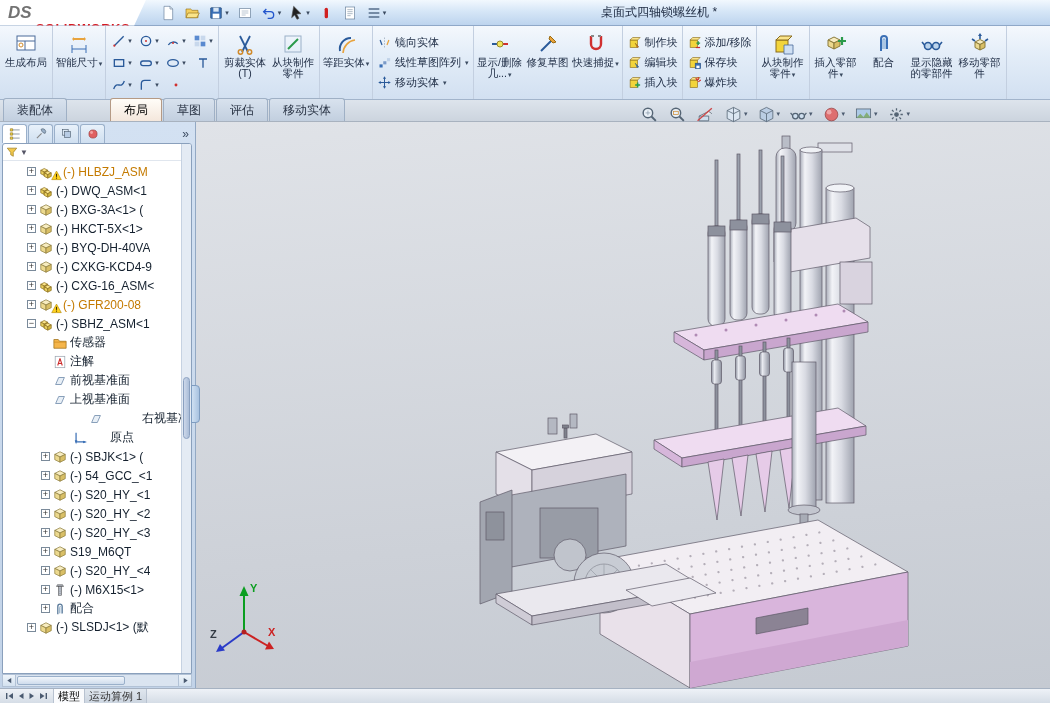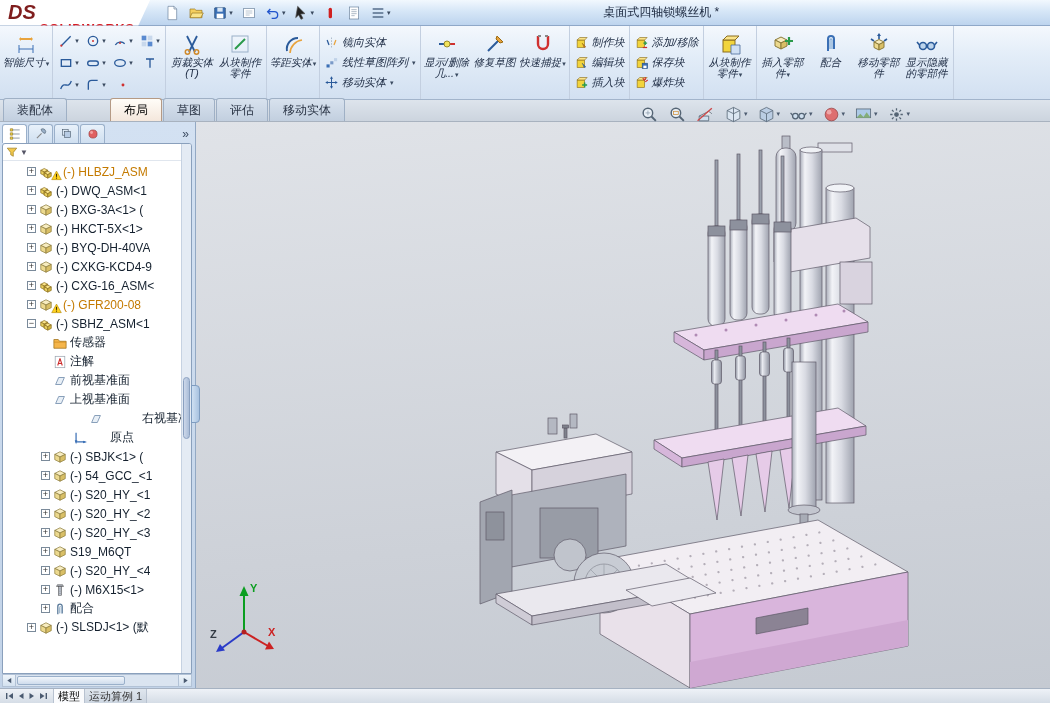--- a/index.html
+++ b/index.html
@@ -2,31 +2,31 @@
 <html><head>
 <meta charset="utf-8">
 <style>
 *{box-sizing:border-box;margin:0;padding:0;}
 html,body{width:1050px;height:703px;}
 body{position:relative;font-family:"Liberation Sans","DejaVu Sans",sans-serif;font-size:12px;color:#1a2330;background:#cfd3d9;overflow:hidden;}
 
 
 .titlebar{position:absolute;top:0;left:0;right:0;height:26px;background:linear-gradient(#f2f8fe,#d6e6f7 45%,#bdd4ee);border-bottom:1px solid #8fa8c8;display:flex;align-items:center;}
 .logo{height:26px;padding:0 16px 0 8px;background:#fff;display:flex;align-items:center;gap:4px;clip-path:polygon(0 0,100% 0,calc(100% - 12px) 100%,0 100%);}
-.logo-ds{color:#7f1d1d;font-weight:bold;font-style:italic;font-size:20px;}
+.logo-ds{color:#737373;font-weight:bold;font-style:italic;font-size:17px;}
 .logo-brand{color:#d61920;font-weight:bold;font-size:13px;letter-spacing:.5px;margin-top:32px;}
 .qat{display:flex;align-items:center;gap:4px;padding-left:12px;}
 .qatbtn{display:flex;align-items:center;padding:1px 2px;border-radius:2px;}
 .caret{font-size:7px;color:#3a4a60;margin-left:1px;}
 .tb-title{flex:1;text-align:center;font-size:12px;color:#1c2940;padding-right:120px;}
 
 
 .ribbon{position:absolute;top:26px;left:0;right:0;height:74px;background:linear-gradient(#f4f8fd,#e3edf8 40%,#d2e0f1);border-bottom:1px solid #a2b4cb;display:flex;align-items:stretch;overflow:hidden;}
 .rgroup{display:flex;align-items:center;padding:1px 2px;border-right:1px solid #c3cfe0;flex:none;}
-.rbtn{cursor:default;border-radius:3px;font-style:italic;}
+.rbtn{cursor:default;border-radius:3px;}
 .rbtn.large{display:flex;flex-direction:column;align-items:center;width:48px;min-height:66px;padding:2px 0;}
 .rlabel{font-size:10.5px;line-height:11.5px;text-align:center;word-break:break-all;max-width:48px;margin-top:1px;color:#223048;}
 .rbtn.small{display:flex;align-items:center;height:20px;padding:0 2px;font-size:11px;gap:3px;white-space:nowrap;color:#223048;}
 .rstack{display:flex;flex-direction:column;justify-content:center;}
 .sketchgrid{display:grid;grid-template-columns:repeat(4,27px);grid-auto-rows:22px;align-content:center;}
 .toolbtn{display:flex;align-items:center;justify-content:center;}
 .svgicon{display:inline-flex;flex:none;}
 .svgicon svg{display:block;}
 
 
@@ -207,20 +207,32 @@
       </span>
     </div>
   <div class="tb-title">桌面式四轴锁螺丝机 *</div>
 </div>
 
 <div class="ribbon">
     <div class="rgroup">
       <div class="rbtn large">
         <span class="svgicon">
           <svg viewBox="0 0 24 24" width="24" height="24">
+            <rect x="3" y="4" width="18" height="14" fill="#fff" stroke="#4a6a9a"></rect>
+            <path d="M3 9h18M11 9v9" stroke="#4a6a9a" fill="none"></path>
+            <circle cx="7" cy="13" r="2" fill="none" stroke="#d08a2a"></circle>
+          </svg>
+        </span>
+        <div class="rlabel">生成布局</div>
+      </div>
+    </div>
+    <div class="rgroup">
+      <div class="rbtn large">
+        <span class="svgicon">
+          <svg viewBox="0 0 24 24" width="24" height="24">
             <path d="M5 17h14M5 13v8M19 13v8" stroke="#3a6fb5" fill="none"></path>
             <path d="M7 7h10" stroke="#e8a33d" stroke-width="2"></path>
             <path d="M5 7l2-2v4zM19 7l-2-2v4z" fill="#e8a33d"></path>
           </svg>
         </span>
         <div class="rlabel">智能尺寸<span class="caret">▾</span></div>
       </div>
     </div>
     <div class="rgroup">
       <div class="sketchgrid">
@@ -514,38 +526,38 @@
           <svg viewBox="0 0 24 24" width="24" height="24">
             <path d="M9 19V7a3 3 0 0 1 6 0v10" fill="none" stroke="#3a6fb5" stroke-width="2"></path>
             <path d="M11 17V8a1 1 0 0 1 2 0v9" fill="none" stroke="#8ab0d8" stroke-width="1.3"></path>
           </svg>
         </span>
         <div class="rlabel">配合</div>
       </div>
       <div class="rbtn large">
         <span class="svgicon">
           <svg viewBox="0 0 24 24" width="24" height="24">
+            <circle cx="8" cy="14" r="3.5" fill="#bcd4ec" stroke="#2a5a9a" stroke-width="1.6"></circle>
+            <circle cx="16" cy="14" r="3.5" fill="#bcd4ec" stroke="#2a5a9a" stroke-width="1.6"></circle>
+            <path d="M11.5 14h1M4.5 13l-2.5-3M19.5 13l2.5-3" stroke="#2a5a9a" stroke-width="1.6" fill="none"></path>
+          </svg>
+        </span>
+        <div class="rlabel">显示隐藏的零部件</div>
+      </div>
+      <div class="rbtn large">
+        <span class="svgicon">
+          <svg viewBox="0 0 24 24" width="24" height="24">
             <path d="M7 10l5-2.5 5 2.5-5 2.5z" fill="#f7ecc0" stroke="#8a7a3a"></path>
             <path d="M7 10l5 2.5V18l-5-2.5z" fill="#ecd98e" stroke="#8a7a3a"></path>
             <path d="M17 10l-5 2.5V18l5-2.5z" fill="#d9bf66" stroke="#8a7a3a"></path>
             <path d="M12 3v4M4 7l3 2M20 7l-3 2" stroke="#2a5a9a" stroke-width="1.6"></path>
             <path d="M12 1l-2 3h4z" fill="#2a5a9a"></path>
           </svg>
         </span>
         <div class="rlabel">移动零部件</div>
-      </div>
-      <div class="rbtn large">
-        <span class="svgicon">
-          <svg viewBox="0 0 24 24" width="24" height="24">
-            <circle cx="8" cy="14" r="3.5" fill="#bcd4ec" stroke="#2a5a9a" stroke-width="1.6"></circle>
-            <circle cx="16" cy="14" r="3.5" fill="#bcd4ec" stroke="#2a5a9a" stroke-width="1.6"></circle>
-            <path d="M11.5 14h1M4.5 13l-2.5-3M19.5 13l2.5-3" stroke="#2a5a9a" stroke-width="1.6" fill="none"></path>
-          </svg>
-        </span>
-        <div class="rlabel">显示隐藏的零部件</div>
       </div>
     </div>
   </div>
 
 <div class="tabstrip">
     <span class="ctab">装配体</span>
     <span class="ctab active">布局</span>
     <span class="ctab">草图</span>
     <span class="ctab">评估</span>
     <span class="ctab">移动实体</span>

